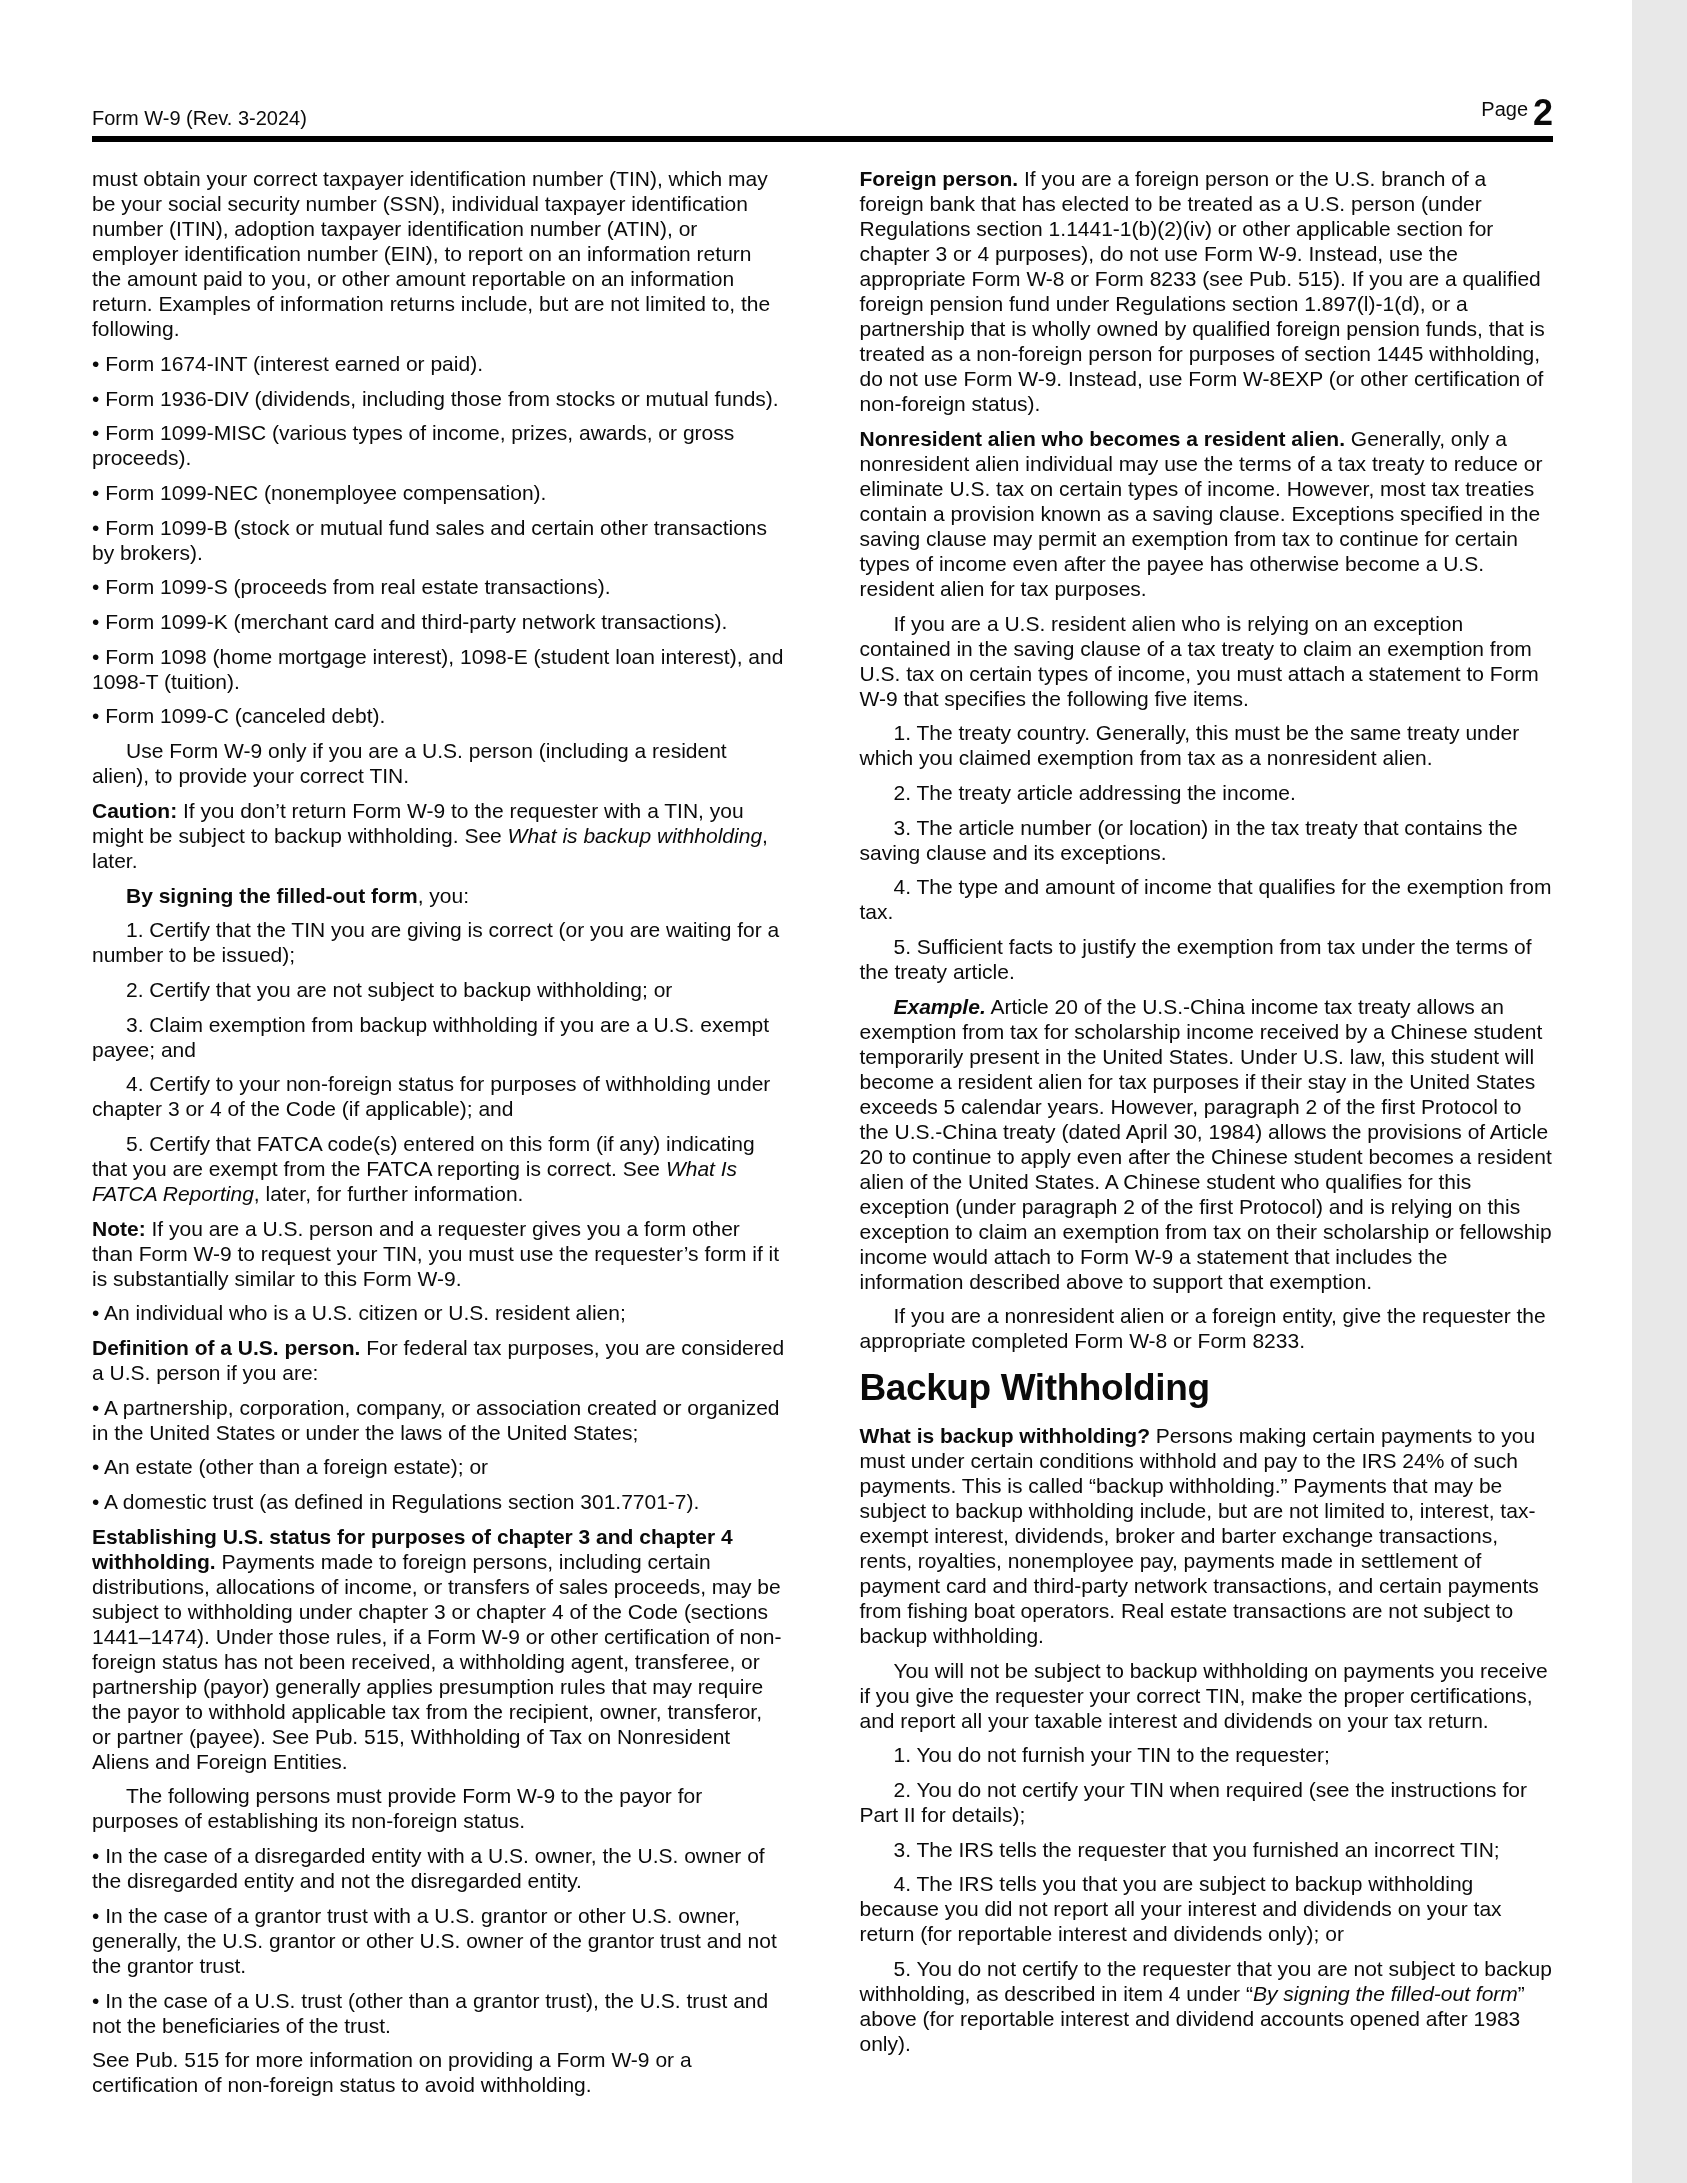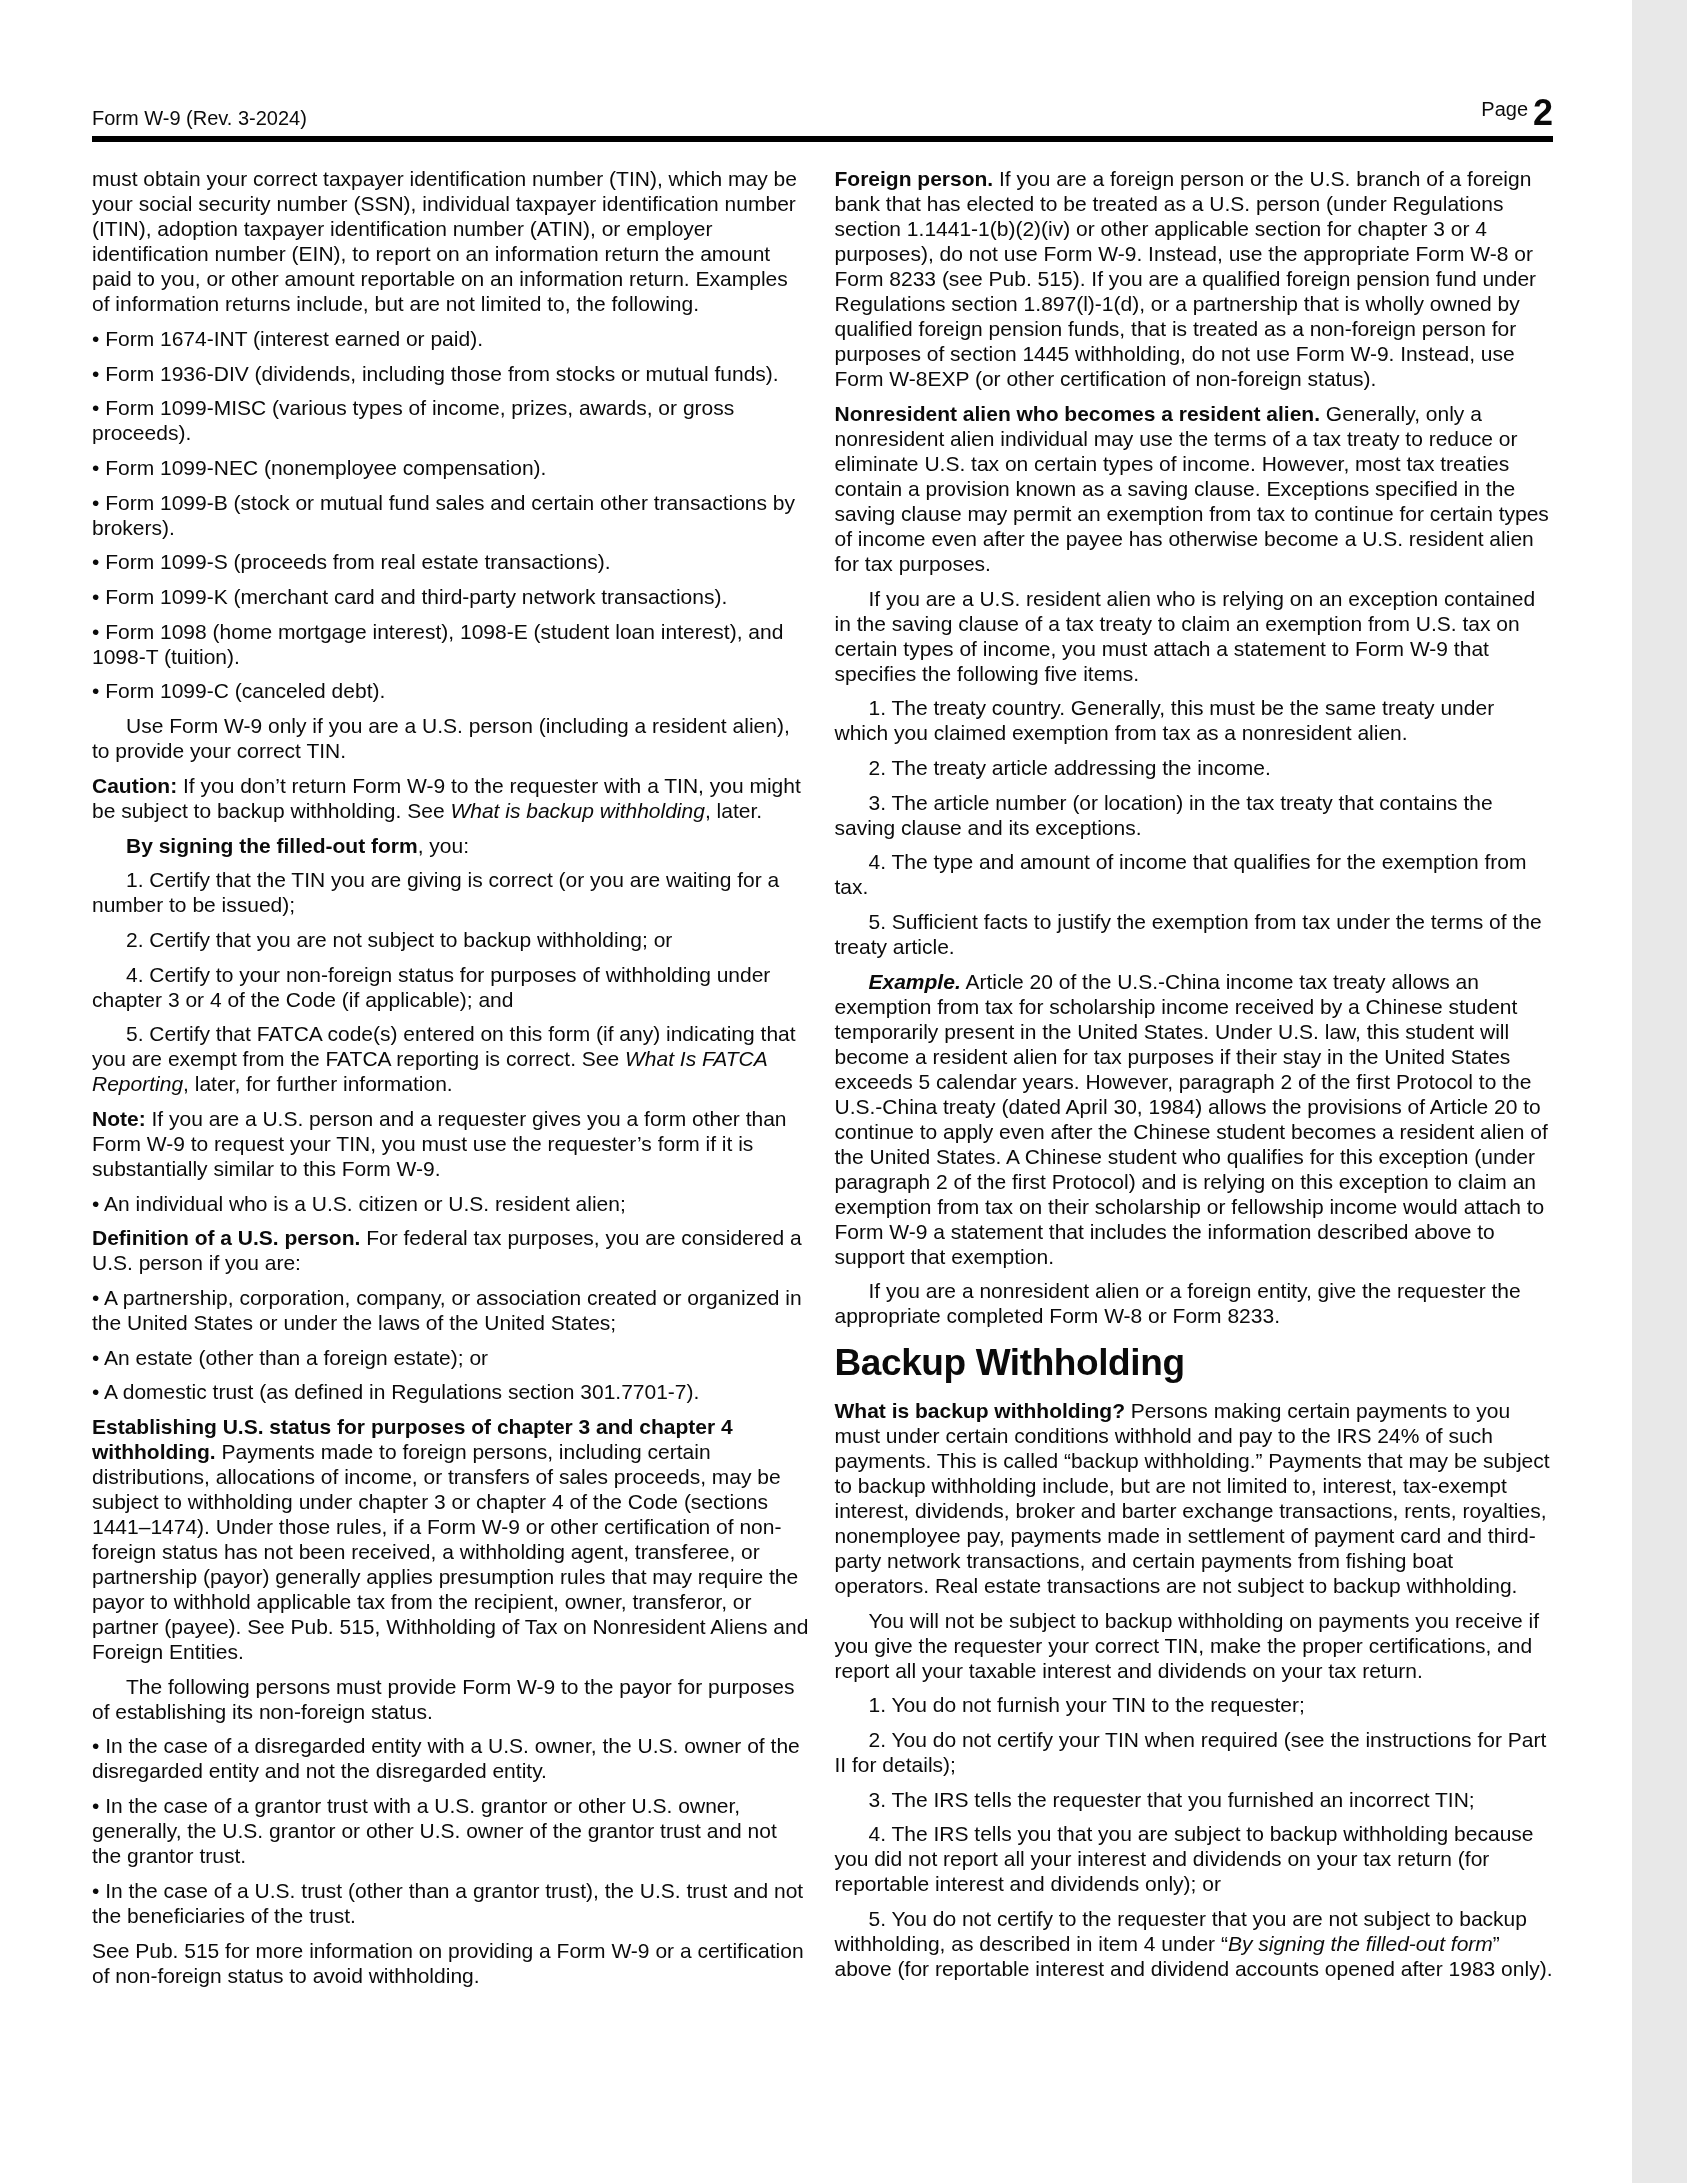--- a/index.html
+++ b/index.html
@@ -10,21 +10,21 @@
     box-sizing:border-box;
     padding:99px 79px 0 92px;
     font-family:"Liberation Sans","DejaVu Sans",sans-serif;
     color:#0b0b0b;
   }
   .hdr{display:flex;justify-content:space-between;align-items:flex-end;}
   .hdr-left{font-size:20px;line-height:1;}
   .hdr-right{font-size:20px;line-height:1;display:flex;align-items:flex-start;gap:4.9px;}
   .hdr-right .num{font-size:36px;font-weight:bold;line-height:0.8;}
   .rule{height:6.5px;background:#000;margin-top:8px;}
-  .columns{display:flex;gap:24px;margin-top:24px;}
+  .columns{display:flex;gap:74px;margin-top:24px;}
   .col{flex:1 1 0;min-width:0;}
   p.p{margin:0 0 9.7px 0;font-size:21px;line-height:25px;text-align:left;}
   p.ind{text-indent:34px;}
   .b{font-weight:bold;}
   .i{font-style:italic;}
   h2.section{font-size:37px;font-weight:bold;line-height:1.05;margin:16px 0 14.6px 0;letter-spacing:-0.4px;}
 </style>
 </head>
 <body>
 
@@ -47,20 +47,21 @@
         <p class="p"><span>• Form 1099-B (stock or mutual fund sales and certain other transactions by brokers).</span></p>
         <p class="p"><span>• Form 1099-S (proceeds from real estate transactions).</span></p>
         <p class="p"><span>• Form 1099-K (merchant card and third-party network transactions).</span></p>
         <p class="p"><span>• Form 1098 (home mortgage interest), 1098-E (student loan interest), and 1098-T (tuition).</span></p>
         <p class="p"><span>• Form 1099-C (canceled debt).</span></p>
         <p class="p ind"><span>Use Form W-9 only if you are a U.S. person (including a resident alien), to provide your correct TIN.</span></p>
         <p class="p"><span class="b">Caution:</span><span> If you don’t return Form W-9 to the requester with a TIN, you might be subject to backup withholding. See </span><span class="i">What is backup withholding</span><span>, later.</span></p>
         <p class="p ind"><span class="b">By signing the filled-out form</span><span>, you:</span></p>
         <p class="p ind"><span>1. Certify that the TIN you are giving is correct (or you are waiting for a number to be issued);</span></p>
         <p class="p ind"><span>2. Certify that you are not subject to backup withholding; or</span></p>
+        <p class="p ind"><span>3. Claim exemption from backup withholding if you are a U.S. exempt payee; and</span></p>
         <p class="p ind"><span>4. Certify to your non-foreign status for purposes of withholding under chapter 3 or 4 of the Code (if applicable); and</span></p>
         <p class="p ind"><span>5. Certify that FATCA code(s) entered on this form (if any) indicating that you are exempt from the FATCA reporting is correct. See </span><span class="i">What Is FATCA Reporting</span><span>, later, for further information.</span></p>
         <p class="p"><span class="b">Note:</span><span> If you are a U.S. person and a requester gives you a form other than Form W-9 to request your TIN, you must use the requester’s form if it is substantially similar to this Form W-9.</span></p>
         <p class="p"><span>• An individual who is a U.S. citizen or U.S. resident alien;</span></p>
         <p class="p"><span class="b">Definition of a U.S. person.</span><span> For federal tax purposes, you are considered a U.S. person if you are:</span></p>
         <p class="p"><span>• A partnership, corporation, company, or association created or organized in the United States or under the laws of the United States;</span></p>
         <p class="p"><span>• An estate (other than a foreign estate); or</span></p>
         <p class="p"><span>• A domestic trust (as defined in Regulations section 301.7701-7).</span></p>
         <p class="p"><span class="b">Establishing U.S. status for purposes of chapter 3 and chapter 4 withholding.</span><span> Payments made to foreign persons, including certain distributions, allocations of income, or transfers of sales proceeds, may be subject to withholding under chapter 3 or chapter 4 of the Code (sections 1441–1474). Under those rules, if a Form W-9 or other certification of non-foreign status has not been received, a withholding agent, transferee, or partnership (payor) generally applies presumption rules that may require the payor to withhold applicable tax from the recipient, owner, transferor, or partner (payee). See Pub. 515, Withholding of Tax on Nonresident Aliens and Foreign Entities.</span></p>
         <p class="p ind"><span>The following persons must provide Form W-9 to the payor for purposes of establishing its non-foreign status.</span></p>

